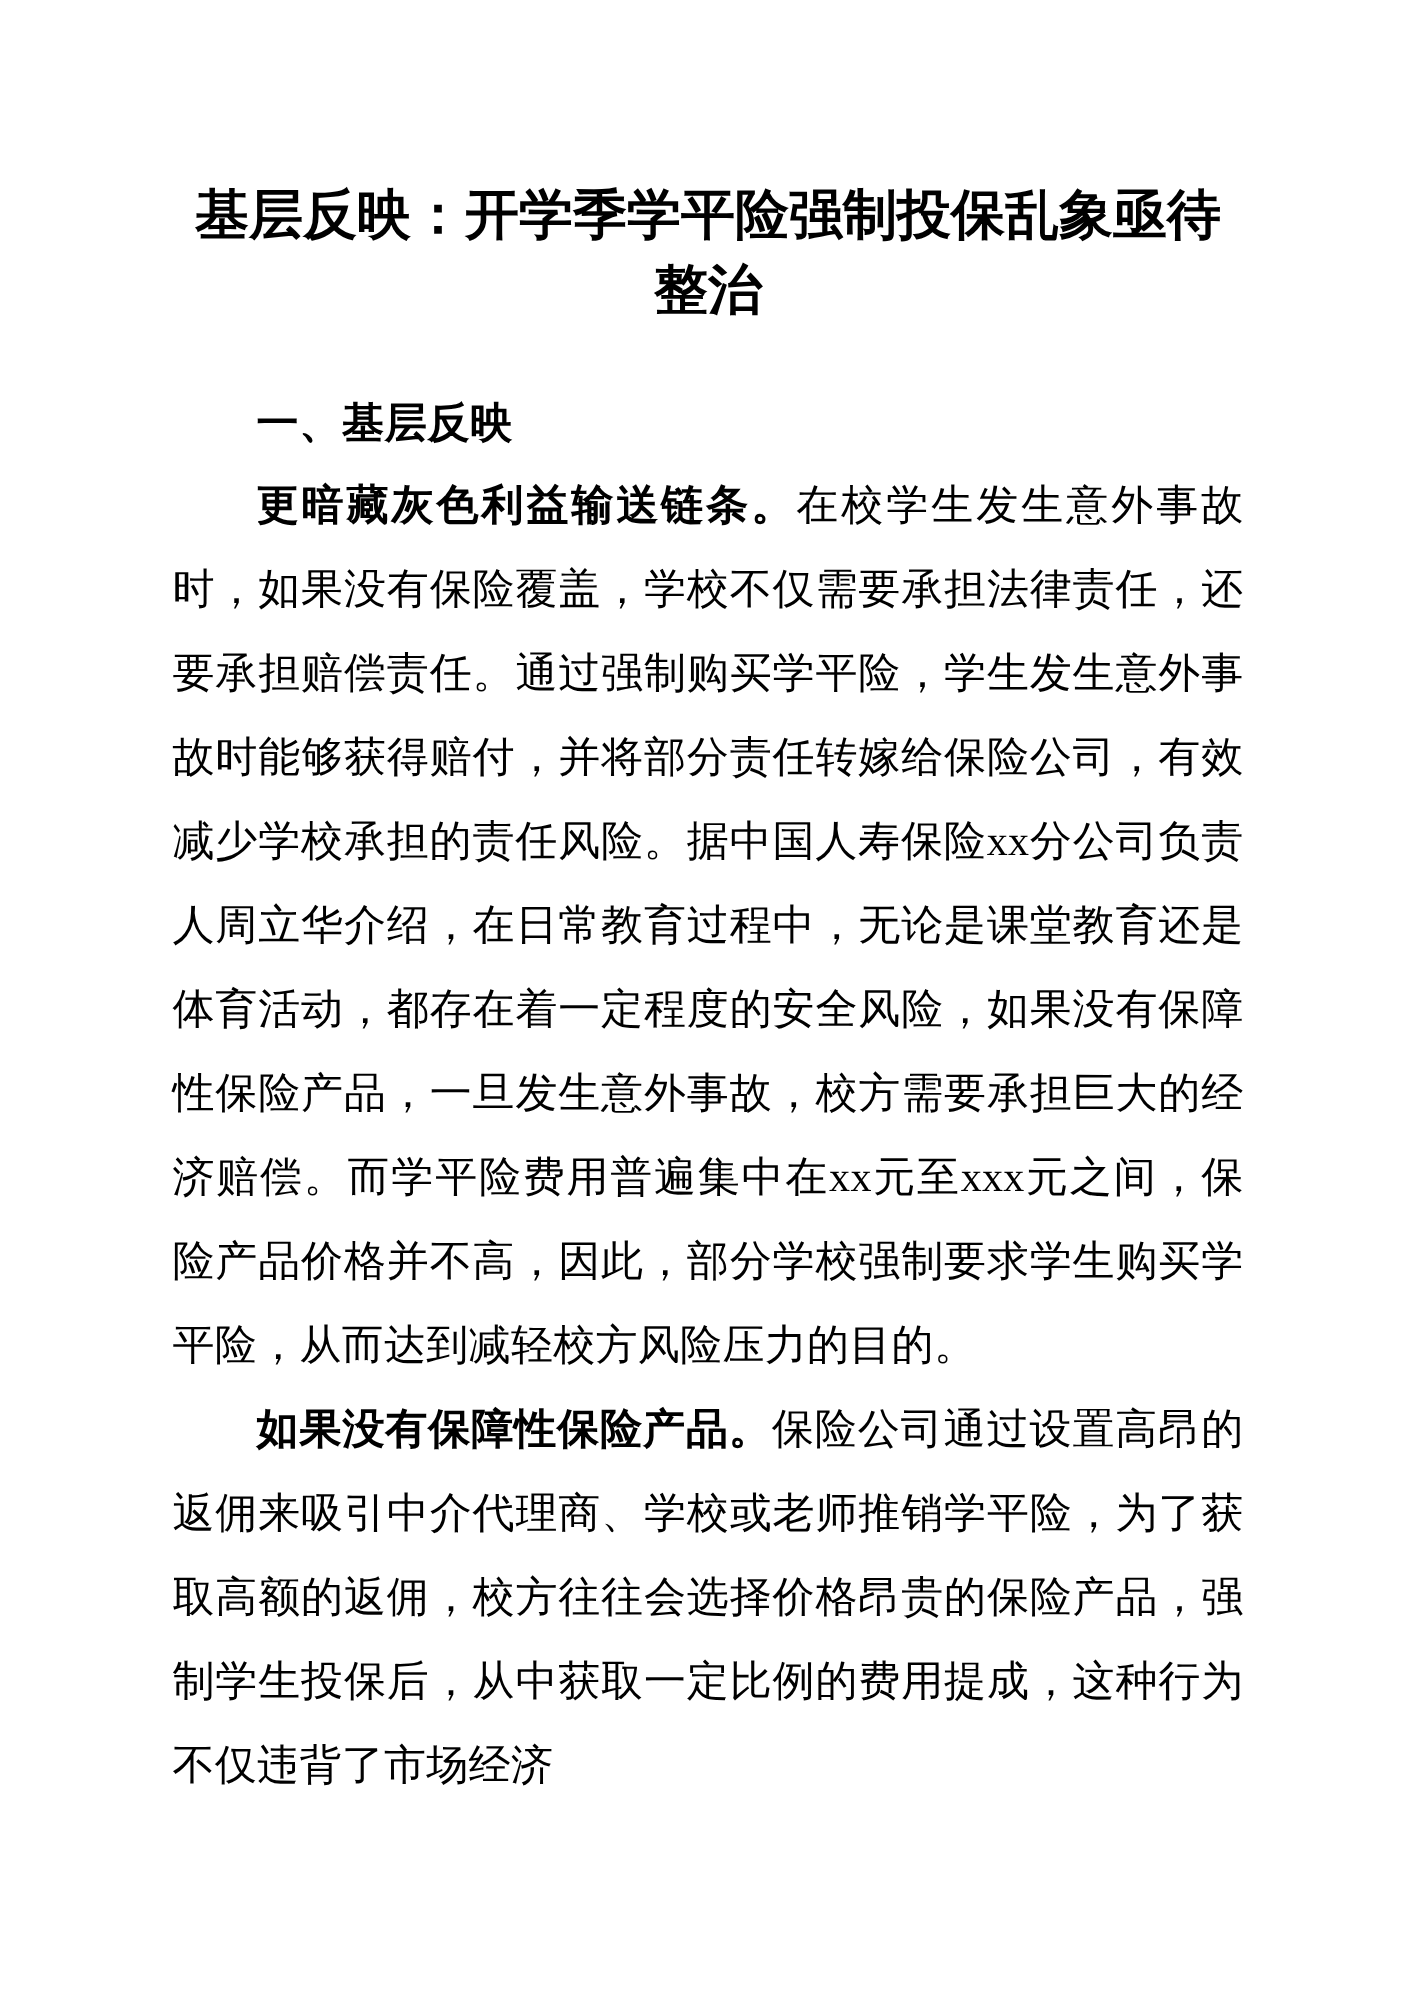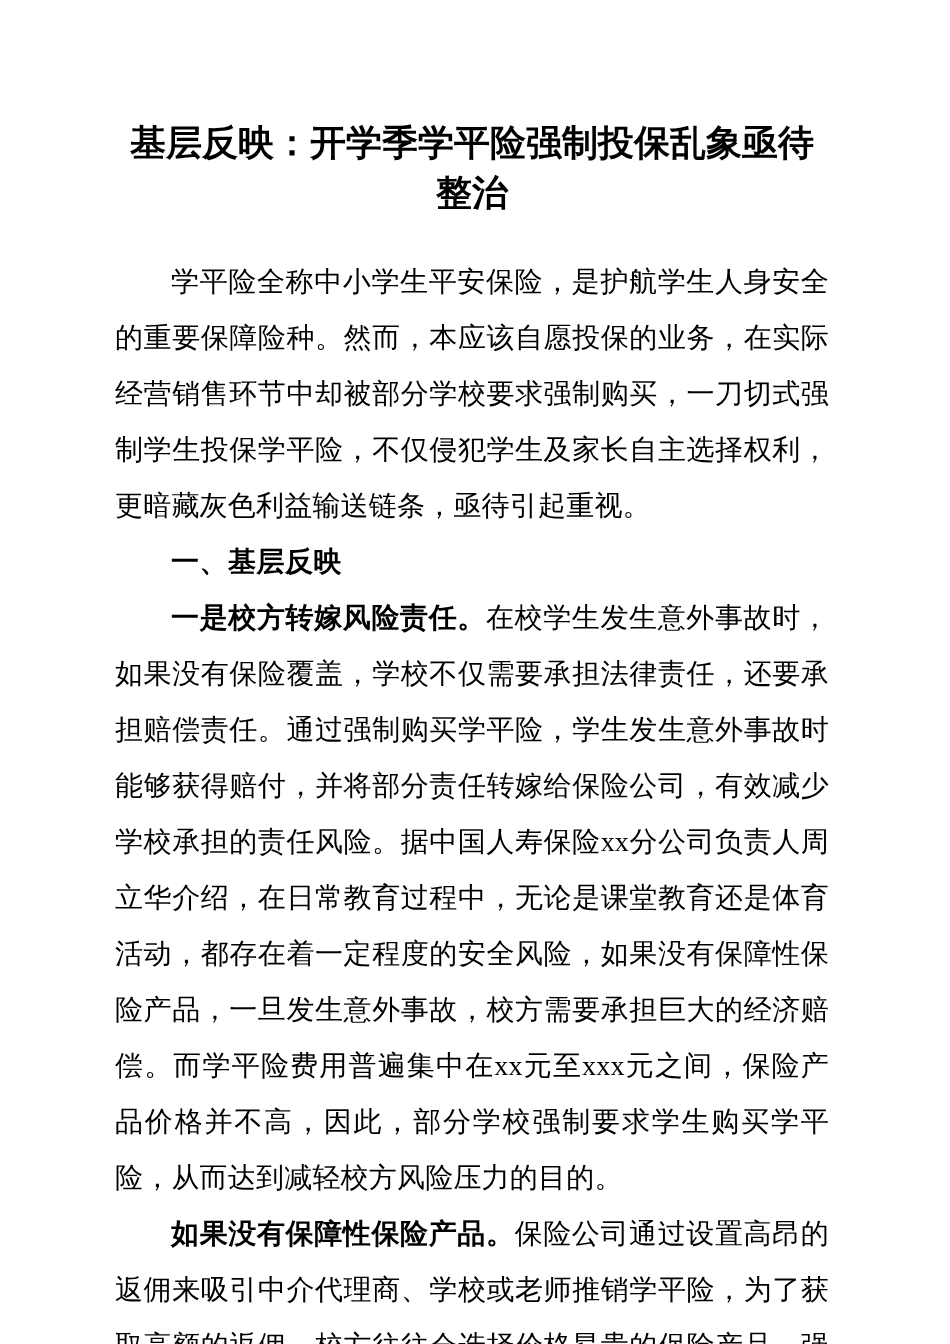--- a/index.html
+++ b/index.html
@@ -76,26 +76,25 @@
 </head>
 <body>
 
 <div class="page">
   <div class="content">
 
     <h1 class="doc-title">基层反映：开学季学平险强制投保乱象亟待整治</h1>
 
     <div class="spacer-top"></div>
 
-    <p class="body-para">学平险全称中小学生平安保险，是护航学生人身安全的重要保障险种。然而，本应该自愿投保的业务，在实际经营销售环节中却被部分学校要求强制购买，一刀切式强制学生投保学平险，不仅侵犯学生及家长自主选择权利，更暗藏灰色利益输送链条，亟待引起重视。</p>
 
     <h2 class="section-heading">一、基层反映</h2>
 
     <p class="body-para">
-      <span class="lead">一是校方转嫁风险责任。</span><span>在校学生发生意外事故时，如果没有保险覆盖，学校不仅需要承担法律责任，还要承担赔偿责任。通过强制购买学平险，学生发生意外事故时能够获得赔付，并将部分责任转嫁给保险公司，有效减少学校承担的责任风险。据中国人寿保险xx分公司负责人周立华介绍，在日常教育过程中，无论是课堂教育还是体育活动，都存在着一定程度的安全风险，如果没有保障性保险产品，一旦发生意外事故，校方需要承担巨大的经济赔偿。而学平险费用普遍集中在xx元至xxx元之间，保险产品价格并不高，因此，部分学校强制要求学生购买学平险，从而达到减轻校方风险压力的目的。</span>
+      <span class="lead">更暗藏灰色利益输送链条。</span><span>在校学生发生意外事故时，如果没有保险覆盖，学校不仅需要承担法律责任，还要承担赔偿责任。通过强制购买学平险，学生发生意外事故时能够获得赔付，并将部分责任转嫁给保险公司，有效减少学校承担的责任风险。据中国人寿保险xx分公司负责人周立华介绍，在日常教育过程中，无论是课堂教育还是体育活动，都存在着一定程度的安全风险，如果没有保障性保险产品，一旦发生意外事故，校方需要承担巨大的经济赔偿。而学平险费用普遍集中在xx元至xxx元之间，保险产品价格并不高，因此，部分学校强制要求学生购买学平险，从而达到减轻校方风险压力的目的。</span>
     </p>
 
     <p class="body-para">
       <span class="lead">如果没有保障性保险产品。</span><span>保险公司通过设置高昂的返佣来吸引中介代理商、学校或老师推销学平险，为了获取高额的返佣，校方往往会选择价格昂贵的保险产品，强制学生投保后，从中获取一定比例的费用提成，这种行为不仅违背了市场经济</span>
     </p>
 
   </div>
 </div>
 
 </body></html>

